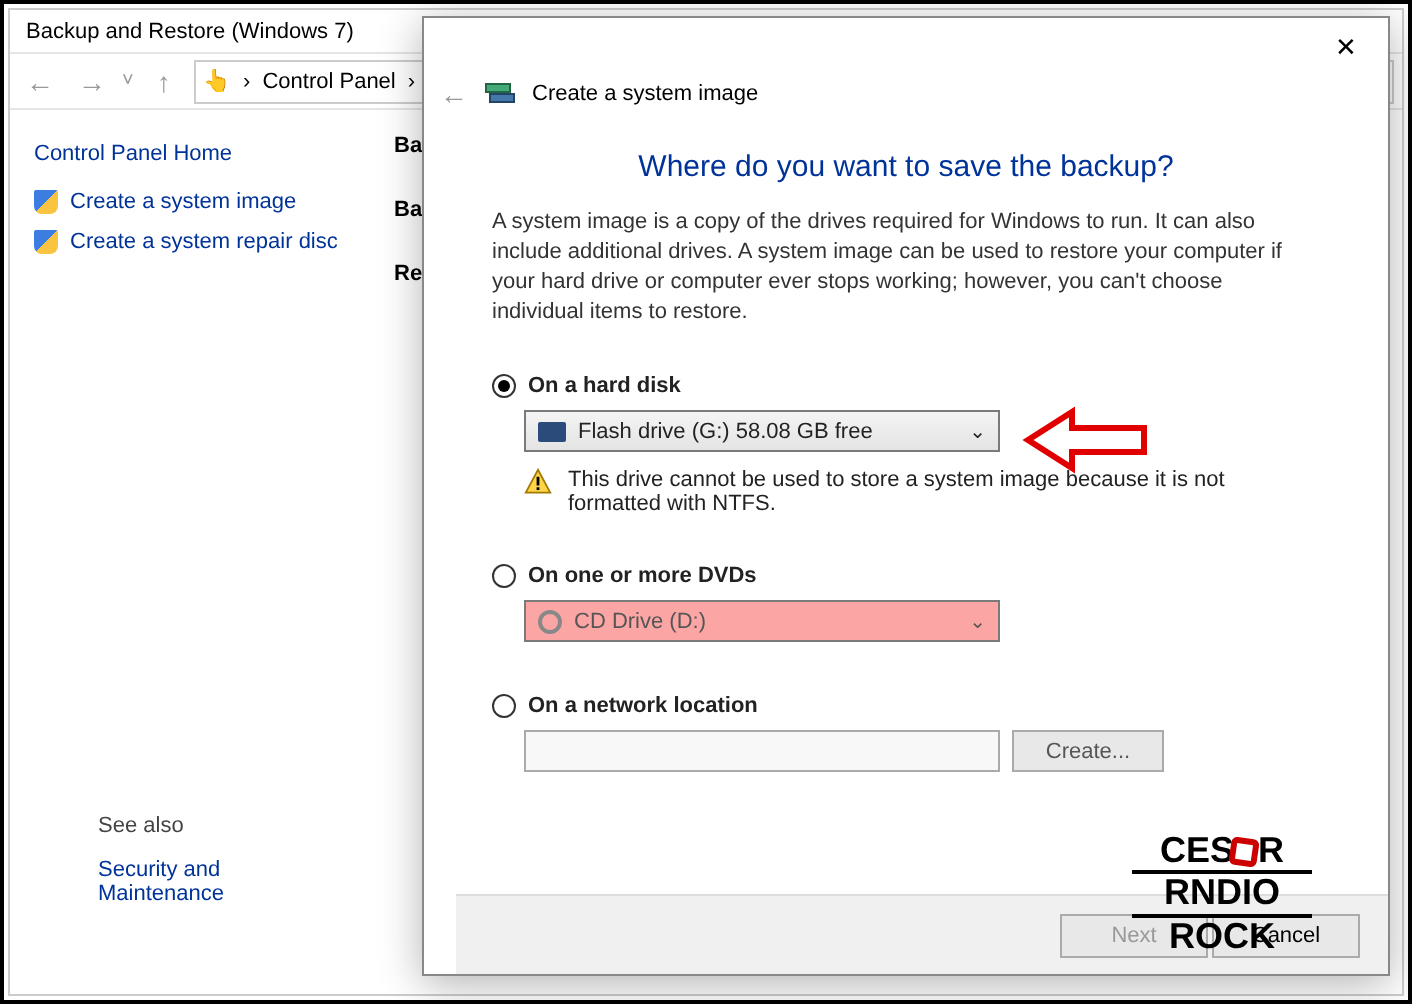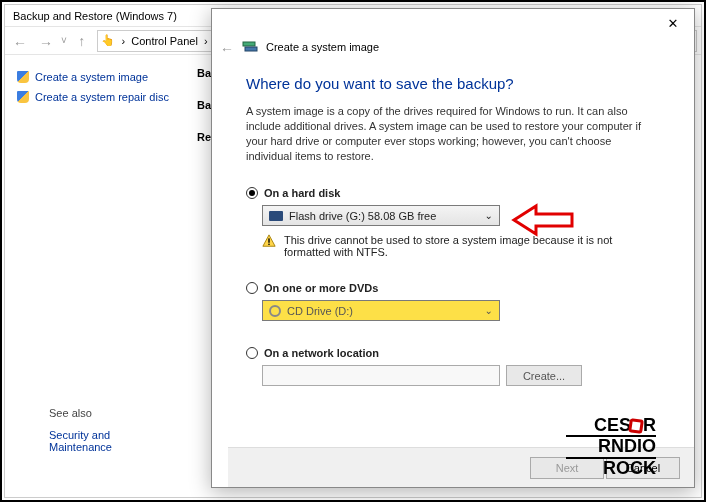--- a/index.html
+++ b/index.html
@@ -26,44 +26,44 @@
 
   
   .dialog { position:absolute; left:209px; top:6px; width:484px; height:480px; background:#fff; border:1px solid #888; box-shadow:0 4px 20px rgba(0,0,0,.3); }
   .dlg-title { height:28px; display:flex; align-items:center; justify-content:flex-end; padding:0 6px; }
   .dlg-close { width:30px; height:22px; display:flex; align-items:center; justify-content:center; font-size:13px; cursor:pointer; }
   .dlg-head { display:flex; align-items:center; gap:8px; padding:2px 10px 10px 8px; }
   .dlg-back { color:#999; font-size:14px; }
   .dlg-icon { width:16px; height:16px; display:flex; align-items:center; justify-content:center; }
   .dlg-htxt { font-size:11px; }
   .dlg-body { padding: 10px 34px 0 34px; font-size: 11px; color:#222; }
-  .question { color:#003399; font-size:15px; margin-bottom:12px; }
+  .question { color:#003399; font-size:15px; margin-bottom:12px;text-align:center; }
   .desc { font-size:11px; line-height:1.35; margin-bottom:24px; color:#333; }
   .opt { display:flex; align-items:center; gap:6px; font-weight:bold; margin-bottom:6px; font-size:11px; }
   .radio { width:12px; height:12px; border:1px solid #333; border-radius:50%; display:flex; align-items:center; justify-content:center; flex-shrink:0; }
   .radio.sel::after { content:""; width:6px; height:6px; background:#000; border-radius:50%; }
   .combo { height:21px; border:1px solid #7a7a7a; background:linear-gradient(#f4f4f4,#e4e4e4); display:flex; align-items:center; padding:0 6px; gap:6px; font-size:11px; margin-left:16px; width:238px; position:relative; }
-  .combo.dim { background:#fde047; color:#555; width:238px; }
+  .combo.dim { background:#fca5a5; color:#555; width:238px; }
   .chev { margin-left:auto; font-size:10px; }
   .drive-ic { width:14px; height:10px; background:#2b4b7a; border-radius:1px; flex-shrink:0; }
   .cd-ic { width:12px; height:12px; border:2px solid #888; border-radius:50%; flex-shrink:0; }
   .warn-row { display:flex; gap:8px; margin:8px 0 24px 16px; font-size:11px; align-items:flex-start; }
   .warn-ic { width:14px; height:14px; flex-shrink:0; }
   .netrow { display:flex; gap:6px; margin-left:16px; margin-top:4px; }
   .netin { flex:1; height:21px; border:1px solid #aaa; background:#f8f8f8; max-width:238px; }
   .btn { height:21px; min-width:76px; border:1px solid #aaa; background:#e8e8e8; font-size:11px; display:flex; align-items:center; justify-content:center; cursor:pointer; color:#555; }
   .dlg-foot { position:absolute; bottom:0; left:16px; right:0; height:40px; background:#f0f0f0; border-top:1px solid #ddd; display:flex; align-items:center; justify-content:flex-end; padding:0 14px; gap:2px; }
   .fbtn { height:22px; width:74px; border:1px solid #aaa; background:#e8e8e8; font-size:11px; display:flex; align-items:center; justify-content:center; cursor:pointer; }
   .fbtn.dim { color:#999; }
 
   
   .arrow { position:absolute; left:508px; top:200px; pointer-events:none; }
 
   
-  .wm { position:absolute; right:48px; bottom:24px; font-family: Georgia, serif; font-weight:bold; font-size:18px; line-height:.85; text-align:right; color:#000; pointer-events:none; }
+  .wm { position:absolute; right:48px; bottom:24px; font-family: Georgia, serif; font-weight:bold; font-size:18px; line-height:.85; text-align:center; color:#000; pointer-events:none; }
   .wm .ring { display:inline-block; width:14px; height:14px; border:3px solid #c00; border-radius:3px; transform:rotate(8deg); vertical-align:-2px; margin-left:-2px; }
   .wm .line { display:block; width:90px; border-top:2px solid #000; margin:2px 0; }
 </style>
 </head>
 <body>
 
 <div class="cp-window">
   <div class="cp-titlebar">
     <span>Backup and Restore (Windows 7)</span>
   </div>
@@ -74,20 +74,21 @@
     <div class="nav-arrow">↑</div>
     <div class="addr-box">
       <span class="cp-icon">👆</span>
       <span>›</span>
       <span>Control Panel</span>
       <span>›</span>
     </div>
   </div>
   <div class="cp-body">
     <div class="cp-sidebar">
+      <h4>Control Panel Home</h4>
       <div class="cp-link">
         <span class="shield"></span>
         <span>Create a system image</span>
       </div>
       <div class="cp-link">
         <span class="shield"></span>
         <span>Create a system repair disc</span>
       </div>
       <div class="seealso-block">
         <div class="seealso">See also</div>

